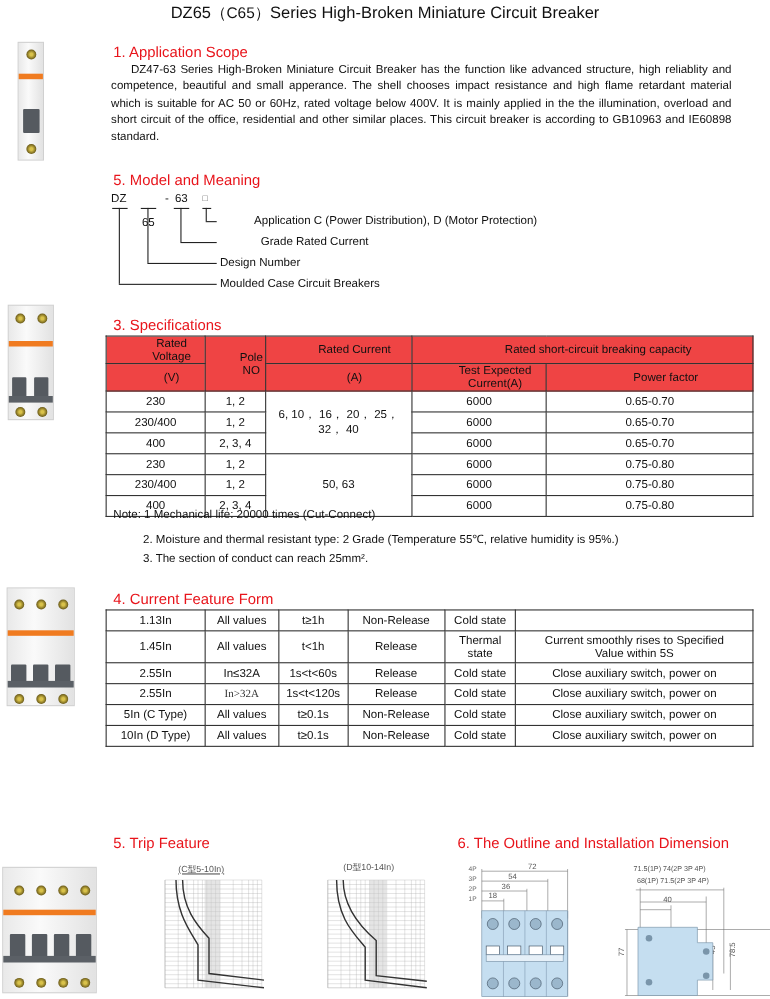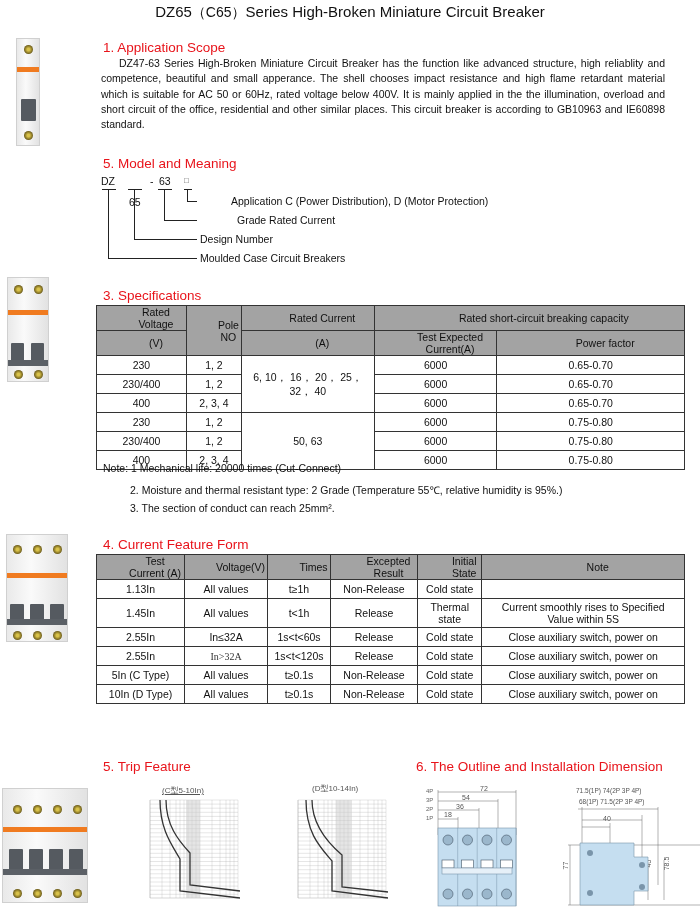--- a/index.html
+++ b/index.html
@@ -7,21 +7,21 @@
   body { font-family: "Liberation Sans", sans-serif; color: #111; position: relative; font-size: 11px; }
   .abs { position: absolute; }
   .title { left: 0; width: 700px; top: 3px; text-align: center; font-size: 15px; color: #111; }
   .title .paren { font-family: Liberation Sans, sans-serif; font-size: 14px; }
   .h { color: #e8141b; font-size: 13.5px; }
   .para { font-size: 10.5px; line-height: 15.3px; color: #111; text-align: justify; }
   .note { font-size: 10.5px; color: #111; }
 
   table { border-collapse: collapse; position: absolute; font-size: 10.5px; }
   td, th { border: 1.5px solid #333; text-align: center; font-weight: normal; padding: 0 2px; }
-  th { background: #a3a3a3; padding-left: 31px; }
+  th { background: #ef4444; padding-left: 31px; }
   .spec td, .spec th { height: 19px; }
   .feat td, .feat th { height: 19px; }
   .feat tr.tall td { height: 29px; line-height: 12px; }
   .small-serif { font-family: "Liberation Serif", serif; font-size: 10px; color: #333; margin-top: 12px; }
 
   .model-text { font-size: 10.5px; }
   .model-line { position: absolute; background: #222; }
 
   
   .breaker { position: absolute; background: linear-gradient(90deg,#e9e9e9,#fafafa 40%,#e2e2e2); border: 1px solid #d0d0d0; }
@@ -186,28 +186,20 @@
 <table class="feat" style="left:96px;top:554px;width:589px;">
   <colgroup>
       <col style="width:90px">
       <col style="width:67px">
       <col style="width:63px">
       <col style="width:88px">
       <col style="width:65px">
       <col style="width:216px">
     </colgroup>
   <tbody>
-      <tr>
-    <th>Test Current (A)</th>
-    <th>Voltage(V)</th>
-    <th>Times</th>
-    <th>Excepted Result</th>
-    <th>Initial State</th>
-    <th>Note</th>
-  </tr>
   <tr>
     <td>1.13In</td>
     <td>All values</td>
     <td>t≥1h</td>
     <td>Non-Release</td>
     <td>Cold state</td>
     <td></td>
   </tr>
   <tr class="tall">
     <td>1.45In</td>

